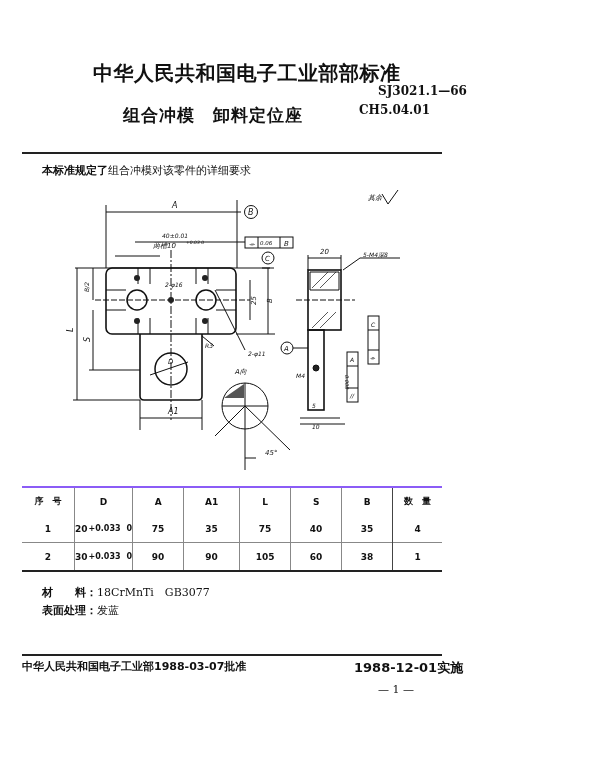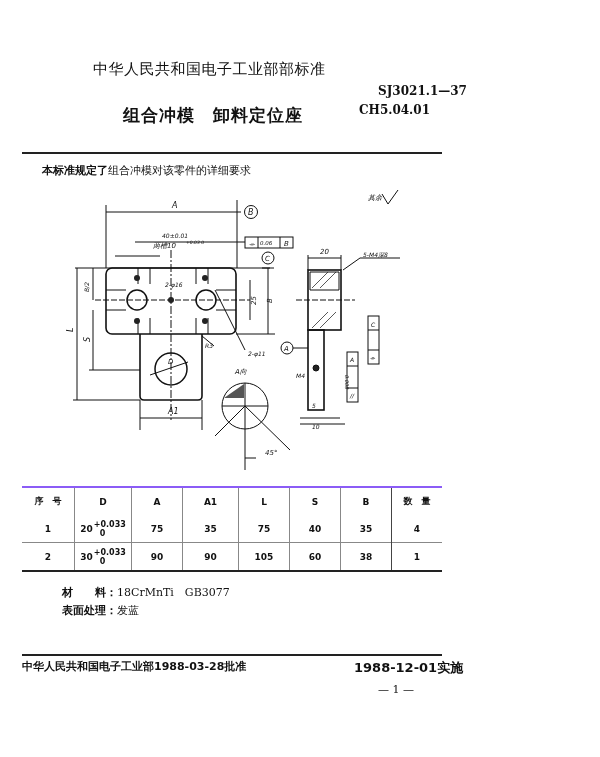--- a/index.html
+++ b/index.html
@@ -1,44 +1,44 @@
 <!DOCTYPE html>
 <html><head>
 <meta charset="utf-8">
 <style>
   html,body{margin:0;padding:0;background:#fff;}
   body{width:600px;height:757px;position:relative;overflow:hidden;font-family:"DejaVu Serif",serif;color:#111;}
   .abs{position:absolute;}
-  .hdr-org{left:93px;top:60px;font-family:"DejaVu Sans",sans-serif;font-weight:normal;font-size:15px;letter-spacing:0.5px;}
+  .hdr-org{left:93px;top:60px;font-family:"DejaVu Sans",sans-serif;font-weight:bold;font-size:20px;letter-spacing:0.5px;}
   .hdr-code{left:378px;top:84px;font-family:"DejaVu Serif",serif;font-weight:bold;font-size:12px;}
   .hdr-ch{left:359px;top:103px;font-family:"DejaVu Serif",serif;font-weight:bold;font-size:12px;}
   .title{left:123px;top:104px;font-family:Liberation Sans, sans-serif;font-weight:bold;font-size:17px;letter-spacing:1px;}
   .rule{left:22px;width:420px;height:2px;background:#222;}
   .intro{left:42px;top:163px;font-size:11px;}
   .intro b{font-family:"DejaVu Sans",sans-serif;}
   svg text{font-family:"DejaVu Sans",sans-serif;font-style:italic;fill:#111;}
   table.spec{position:absolute;left:22px;top:486px;width:420px;border-collapse:collapse;font-size:9px;font-family:"DejaVu Sans",sans-serif;font-weight:bold;}
   table.spec{border-top:2px solid #8b5cf6;border-bottom:2px solid #222;}
   table.spec th,table.spec td{text-align:center;height:27px;border-left:1px solid #888;padding:0;}
   table.spec th:first-child,table.spec td:first-child{border-left:none;}
   table.spec tr+tr td{border-top:1px solid #888;}
   table.spec th.qty,table.spec td.qty{border-left:1.5px solid #444;}
   .tol{display:inline-flex;align-items:center;gap:1px;}
-  .tol .stack{display:inline-flex;flex-direction:column;line-height:9px;font-size:8px;text-align:left;}
+  .tol .stack{display:inline-flex;line-height:9px;font-size:8px;text-align:left;}
   .notes{left:42px;top:584px;font-size:11px;line-height:18px;}
-  .notes .k{font-family:"DejaVu Sans",sans-serif;font-weight:bold;display:inline-block;margin-left:20px;}
+  .notes .k{font-family:"DejaVu Sans",sans-serif;font-weight:bold;display:inline-block;}
   .footer-left{left:22px;top:659px;font-family:"DejaVu Sans",sans-serif;font-weight:bold;font-size:11px;}
   .footer-right{left:354px;top:659px;font-family:"DejaVu Sans",sans-serif;font-weight:bold;font-size:13px;}
   .pageno{left:378px;top:683px;font-size:11px;}
 </style>
 </head>
 <body>
 
 <div class="abs hdr-org">中华人民共和国电子工业部部标准</div>
-<div class="abs hdr-code">SJ3021.1—37</div>
+<div class="abs hdr-code">SJ3021.1—66</div>
 <div class="abs hdr-ch">CH5.04.01</div>
 <div class="abs title">组合冲模　卸料定位座</div>
 
 <div class="abs rule" style="top:152px;"></div>
 
 <div class="abs intro"><b>本标准规定了</b><span>组合冲模对该零件的详细要求</span></div>
 
 <svg class="abs" style="left:0;top:180px;" width="460" height="300" viewBox="0 180 460 300" fill="none" stroke="#111" stroke-width="1">
 
   <line x1="106" y1="212" x2="237" y2="212"></line>
@@ -226,15 +226,15 @@
     </tr>
   </tbody>
 </table>
 
 <div class="abs notes">
   <div><span class="k">材　　料：</span><span>18CrMnTi　GB3077</span></div>
   <div><span class="k">表面处理：</span><span>发蓝</span></div>
 </div>
 
 <div class="abs rule" style="top:654px;"></div>
-<div class="abs footer-left">中华人民共和国电子工业部1988-03-28批准</div>
+<div class="abs footer-left">中华人民共和国电子工业部1988-03-07批准</div>
 <div class="abs footer-right">1988-12-01实施</div>
 <div class="abs pageno">— 1 —</div>
 
 </body></html>

